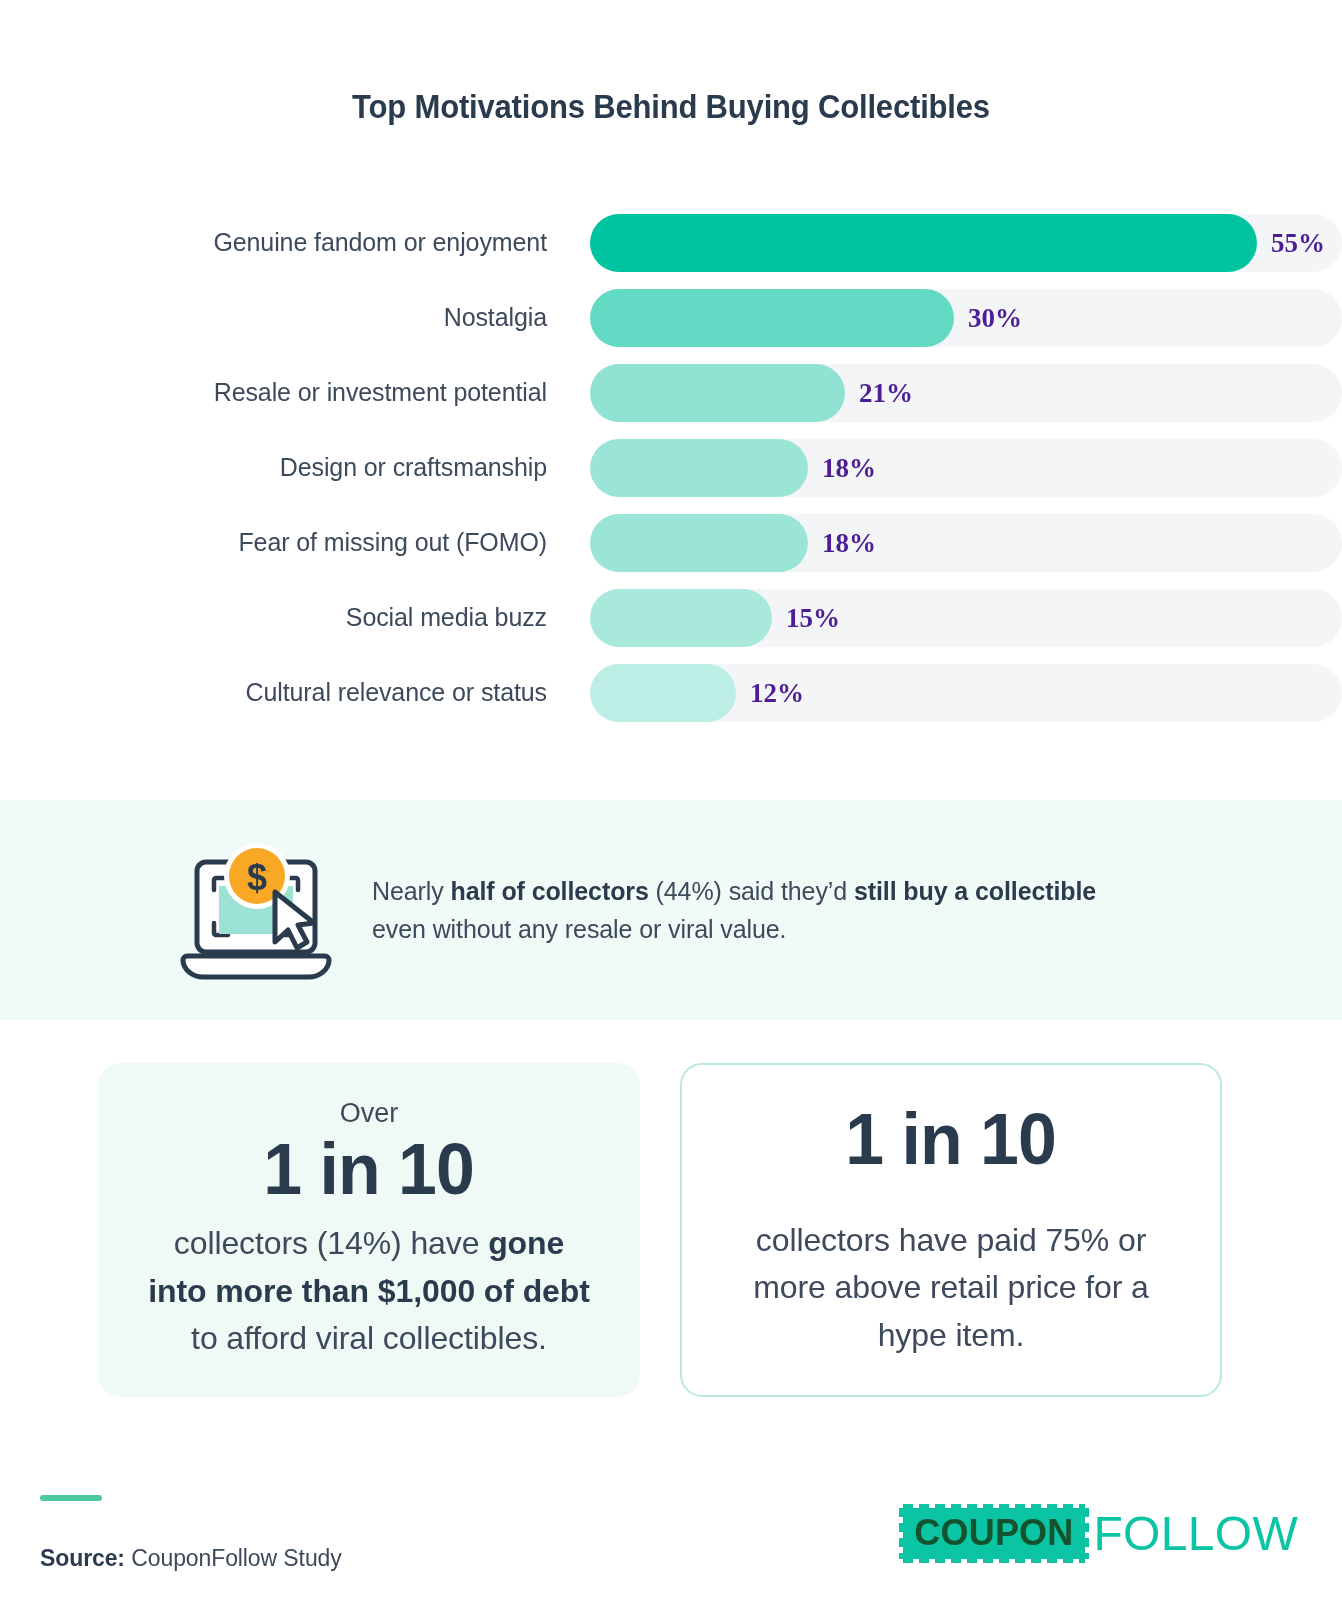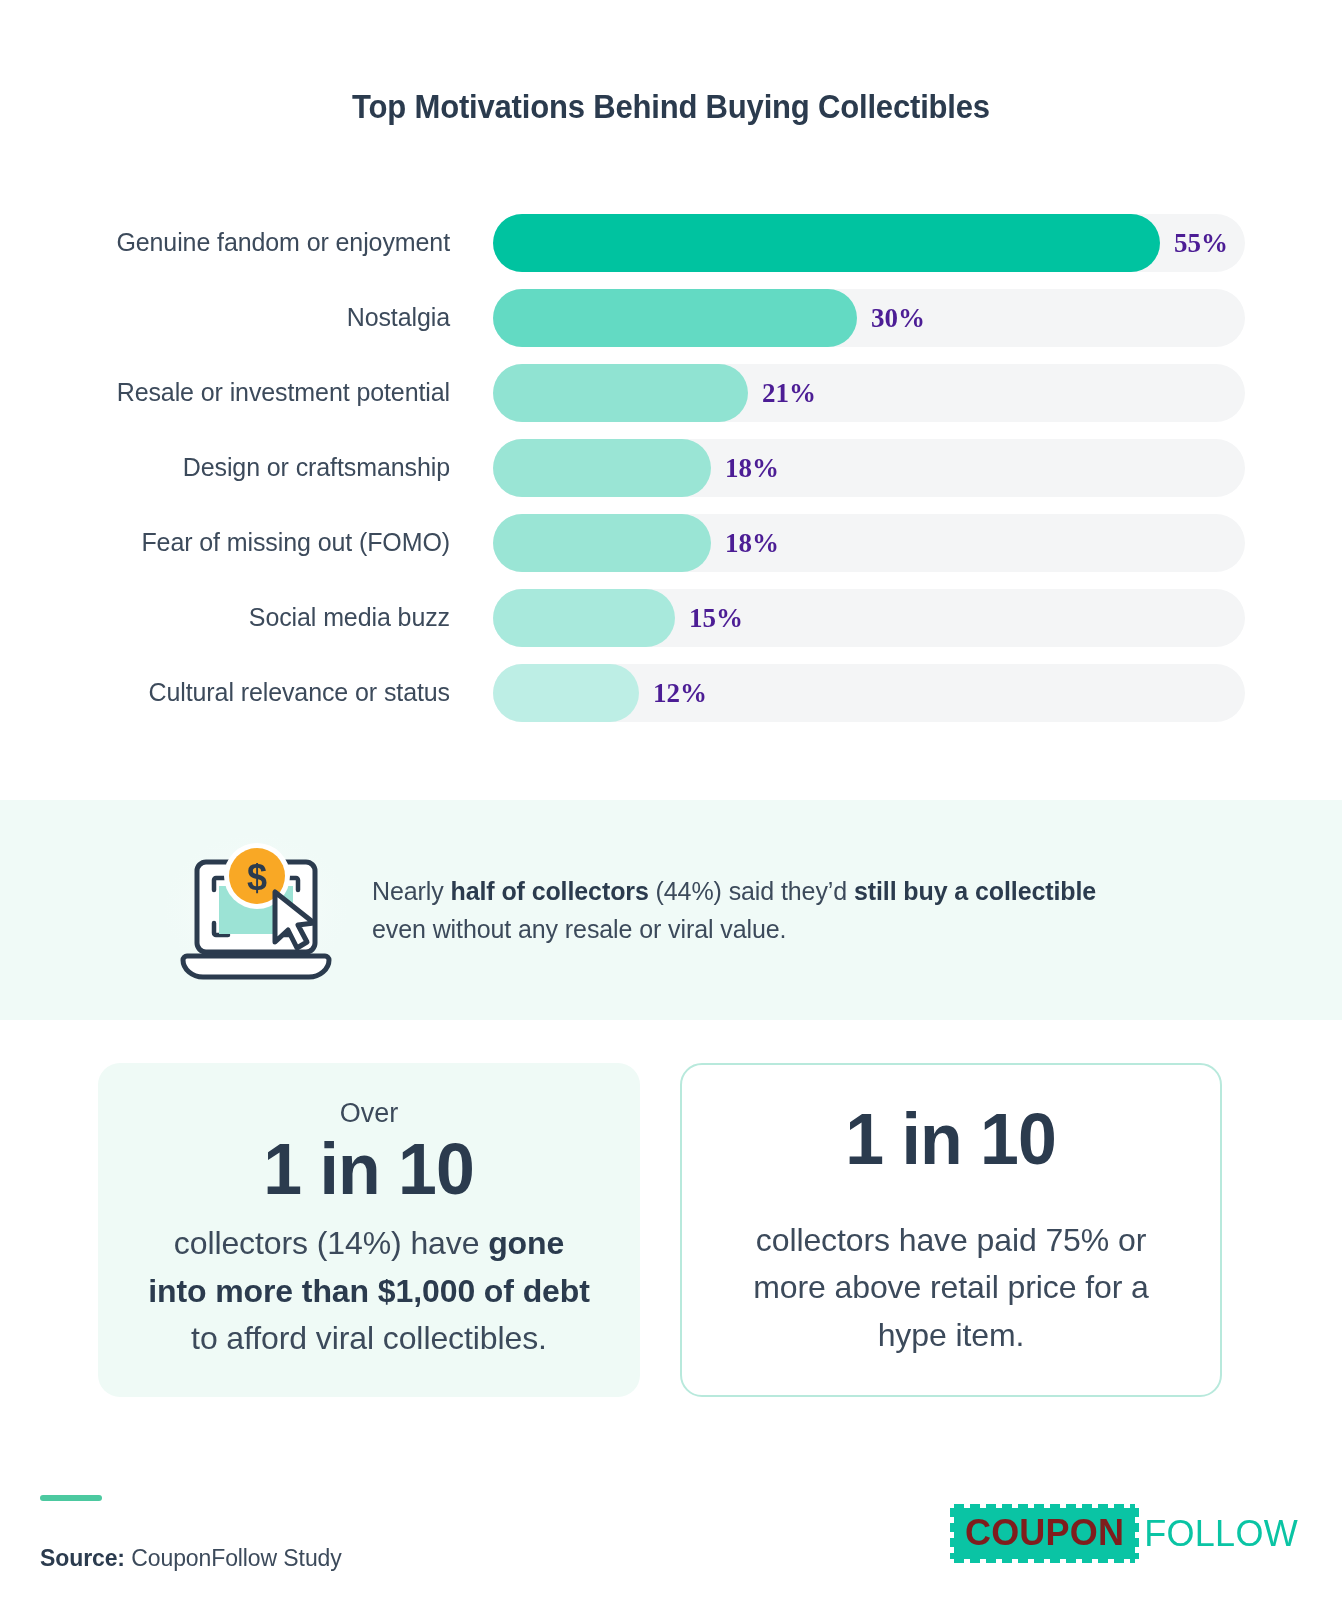--- a/index.html
+++ b/index.html
@@ -44,20 +44,21 @@
     top: 214px;
     left: 0;
     width: 1342px;
   }
 
   .bar-row {
     display: flex;
     align-items: center;
     height: 58px;
     margin-bottom: 17px;
+    justify-content: flex-end;
   }
 
   .bar-label {
     width: 450px;
     padding-right: 0;
     text-align: right;
     font-size: 25px;
     font-weight: 400;
     color: #3c4a5b;
     letter-spacing: -0.1px;
@@ -255,28 +256,28 @@
       #0ac4a4 0 9px, transparent 9px 15px);
   }
   .logo-badge-side.left  { left: -4px; }
   .logo-badge-side.right { right: -4px; }
 
   .logo-coupon {
     position: relative;
     z-index: 1;
     font-size: 36px;
     font-weight: 700;
-    color: #7f1d1d;
+    color: #14532d;
     letter-spacing: 0.2px;
     line-height: 1;
     font-family: "Liberation Sans Narrow", "Liberation Sans", sans-serif;
   }
 
   .logo-follow {
-    font-size: 36px;
+    font-size: 48px;
     font-weight: 400;
     color: #0ac4a4;
     letter-spacing: 0.3px;
     line-height: 1;
     font-family: "Liberation Sans Narrow", "Liberation Sans", sans-serif;
   }
 </style>
 </head>
 <body>
 

